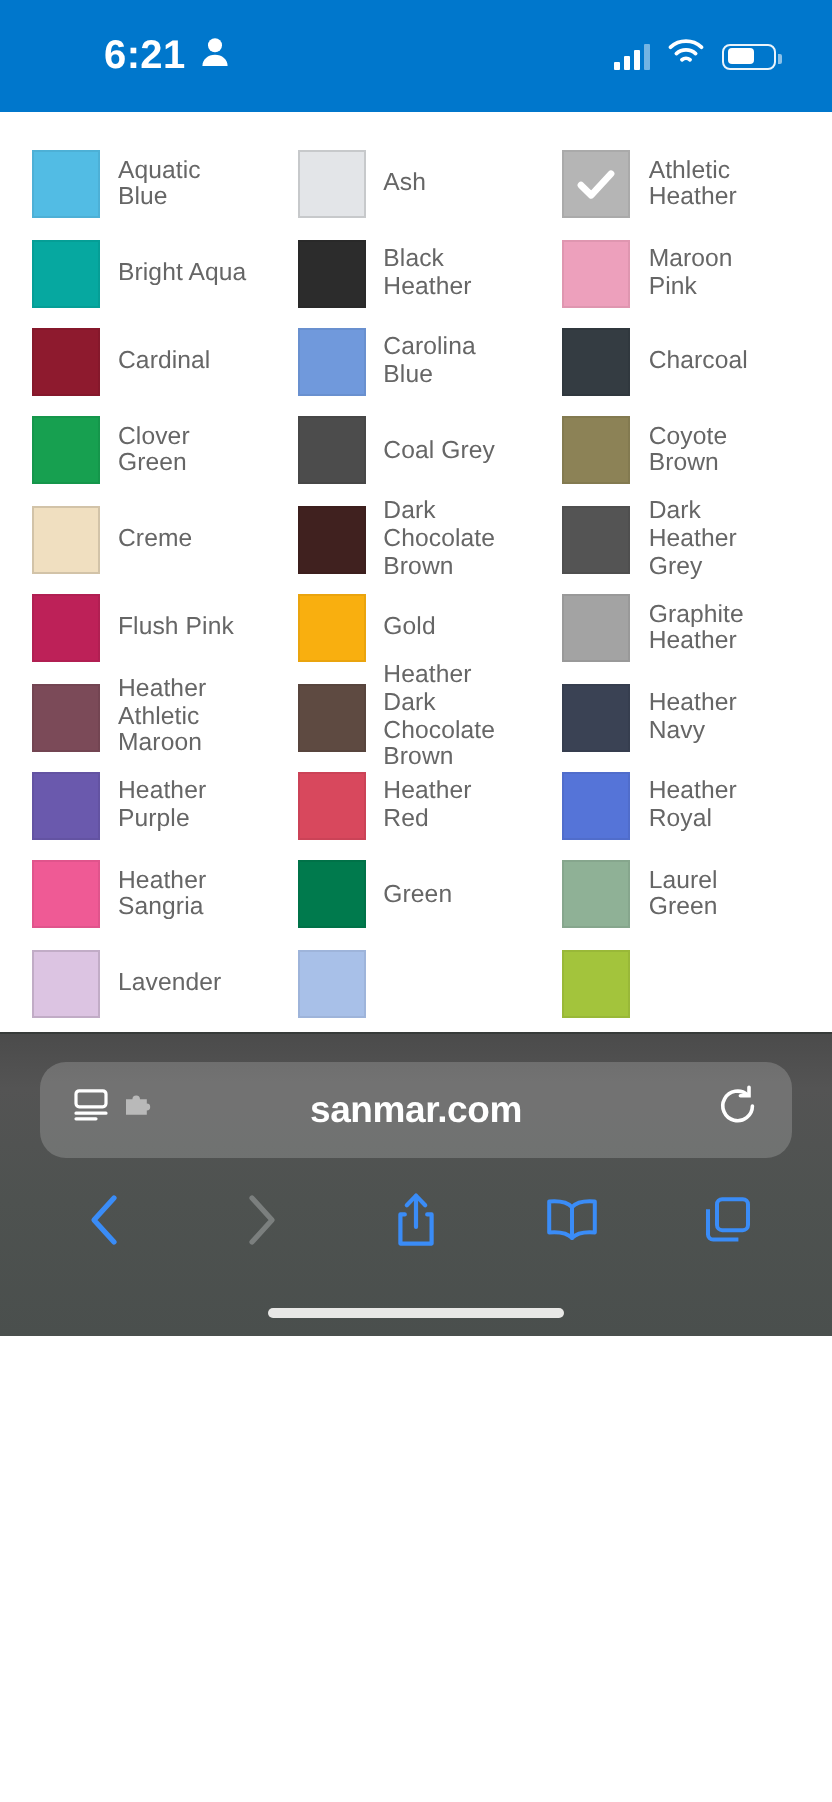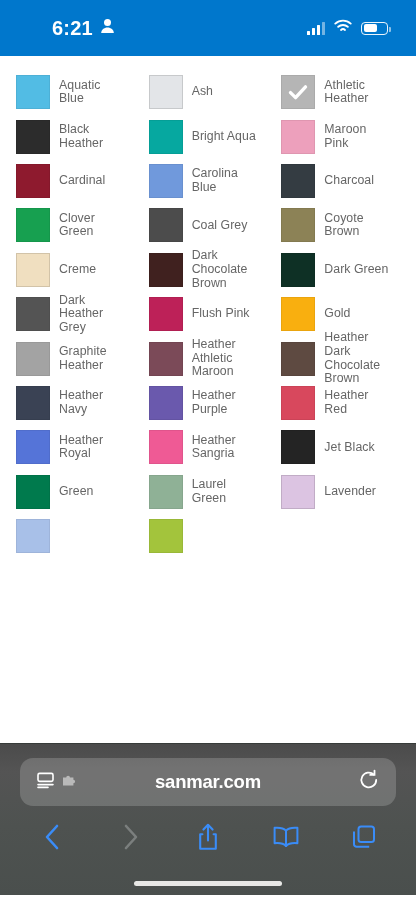--- a/index.html
+++ b/index.html
@@ -2,21 +2,21 @@
 <html><head>
 <meta charset="utf-8">
 <style>
   * { margin:0; padding:0; box-sizing:border-box; }
   html, body {
     width:416px; height:901px;
     font-family:"Liberation Sans", sans-serif;
     background:#ffffff;
     overflow:hidden;
   }
-  #app { position:relative; width:416px; height:895px; overflow:hidden; background:#3b82f6; }
+  #app { position:relative; width:416px; height:668px; overflow:hidden; background:#3b82f6; }
 
   
   .statusbar {
     height:56px; background:#0077cc;
     display:flex; align-items:center; justify-content:space-between;
     padding:0 28px 0 52px;
   }
   .status-left { display:flex; align-items:center; gap:7px; }
   .status-time {
     color:#fff; font-size:20px; font-weight:bold; letter-spacing:.2px;
@@ -141,28 +141,28 @@
           <span class="swatch" style="background: rgb(181, 181, 181);">
             <span class="check">
               <svg width="24" height="24" viewBox="0 0 24 24" fill="none" stroke="#ffffff" stroke-width="3.4" stroke-linecap="round" stroke-linejoin="round">
                 <path d="M4.5 12.6 9.6 17.6 19.5 6.9"></path>
               </svg>
             </span>
           </span>
           <span class="color-label">Athletic Heather</span>
         </div>
         <div class="color-item">
+          <span class="swatch" style="background: rgb(6, 168, 160);"></span>
+          <span class="color-label">Bright Aqua</span>
+        </div>
+        <div class="color-item">
           <span class="swatch" style="background: rgb(44, 44, 44);"></span>
           <span class="color-label">Black Heather</span>
         </div>
         <div class="color-item">
-          <span class="swatch" style="background: rgb(6, 168, 160);"></span>
-          <span class="color-label">Bright Aqua</span>
-        </div>
-        <div class="color-item">
           <span class="swatch" style="background: rgb(237, 160, 188);"></span>
           <span class="color-label">Maroon Pink</span>
         </div>
         <div class="color-item">
           <span class="swatch" style="background: rgb(142, 26, 46);"></span>
           <span class="color-label">Cardinal</span>
         </div>
         <div class="color-item">
           <span class="swatch" style="background: rgb(112, 153, 220);"></span>
           <span class="color-label">Carolina Blue</span>
@@ -185,24 +185,20 @@
         </div>
         <div class="color-item">
           <span class="swatch light" style="background: rgb(240, 223, 192);"></span>
           <span class="color-label">Creme</span>
         </div>
         <div class="color-item">
           <span class="swatch" style="background: rgb(64, 33, 31);"></span>
           <span class="color-label">Dark Chocolate Brown</span>
         </div>
         <div class="color-item">
-          <span class="swatch" style="background: rgb(14, 48, 37);"></span>
-          <span class="color-label">Dark Green</span>
-        </div>
-        <div class="color-item">
           <span class="swatch" style="background: rgb(84, 84, 84);"></span>
           <span class="color-label">Dark Heather Grey</span>
         </div>
         <div class="color-item">
           <span class="swatch" style="background: rgb(189, 33, 88);"></span>
           <span class="color-label">Flush Pink</span>
         </div>
         <div class="color-item">
           <span class="swatch" style="background: rgb(249, 175, 15);"></span>
           <span class="color-label">Gold</span>
@@ -231,24 +227,20 @@
           <span class="swatch" style="background: rgb(216, 72, 93);"></span>
           <span class="color-label">Heather Red</span>
         </div>
         <div class="color-item">
           <span class="swatch" style="background: rgb(85, 116, 216);"></span>
           <span class="color-label">Heather Royal</span>
         </div>
         <div class="color-item">
           <span class="swatch" style="background: rgb(239, 90, 149);"></span>
           <span class="color-label">Heather Sangria</span>
-        </div>
-        <div class="color-item">
-          <span class="swatch" style="background: rgb(36, 36, 36);"></span>
-          <span class="color-label">Jet Black</span>
         </div>
         <div class="color-item">
           <span class="swatch" style="background: rgb(0, 122, 77);"></span>
           <span class="color-label">Green</span>
         </div>
         <div class="color-item">
           <span class="swatch" style="background: rgb(143, 177, 150);"></span>
           <span class="color-label">Laurel Green</span>
         </div>
         <div class="color-item">

